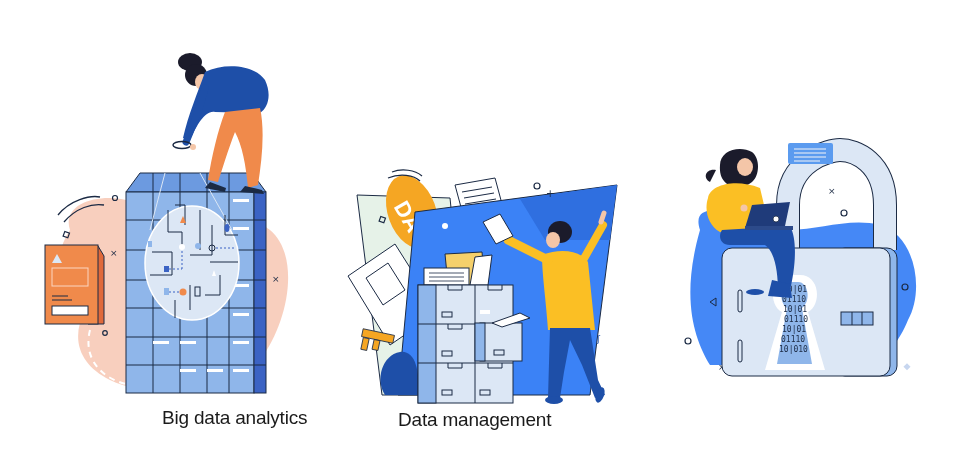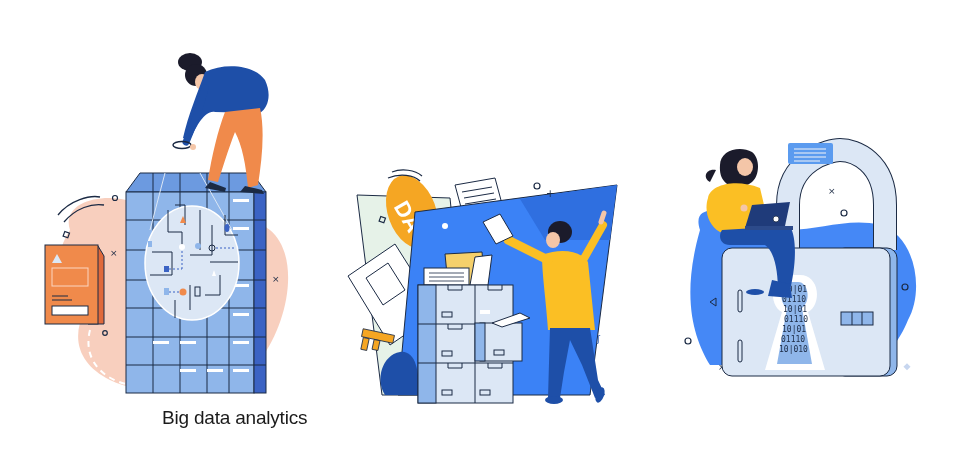--- a/index.html
+++ b/index.html
@@ -194,20 +194,21 @@
       <path d="M228 260 L188 240" stroke="#fbbf24" stroke-width="9" stroke-linecap="round"></path>
       <path d="M262 262 L283 225" stroke="#fbbf24" stroke-width="8" stroke-linecap="round"></path>
       <path d="M281 222 L284 213" stroke="#f4c6a8" stroke-width="5" stroke-linecap="round"></path>
       <polygon points="163,222 180,214 193,236 176,244" fill="#fff" stroke="#1b2a44" stroke-width="1"></polygon>
       <path d="M230 328 L270 328 L278 380 L285 395 L275 398 L262 365 L250 340 L244 372 L240 398 L228 398 Z" fill="#1e4fa8"></path>
       <ellipse cx="234" cy="400" rx="9" ry="4" fill="#1e4fa8"></ellipse>
       <ellipse cx="280" cy="395" rx="4" ry="8" fill="#1e4fa8" transform="rotate(20 280 395)"></ellipse>
       <text x="277" y="342" font-size="9" fill="#1e4fa8" font-family="DejaVu Sans, sans-serif">ʃ</text>
     </g>
   </svg>
+  <div class="caption" style="left:78px;top:409px;">Data management</div>
 </div>
 
 <div class="scene" style="left:640px;top:0;width:320px;height:471px;">
   <svg width="320" height="471" viewBox="0 0 320 471">
 
     <path d="M60 230 C50 200,90 210,120 225 C160 240,200 215,240 225 C275 235,285 290,268 320 C260 340,245 360,230 365 L70 365 C55 340,40 300,60 230 Z" fill="#3b82f6" opacity="0.95"></path>
     <text x="82" y="258" font-size="9" fill="#fff" font-family="DejaVu Sans, sans-serif">+</text>
     <polygon points="70,302 76,298 76,306" fill="none" stroke="#1b2a44" stroke-width="1"></polygon>
     <circle cx="48" cy="341" r="3" fill="none" stroke="#1b2a44" stroke-width="1.2"></circle>
     <text x="78" y="370" font-size="9" fill="#1b2a44" font-family="DejaVu Sans, sans-serif">×</text>

